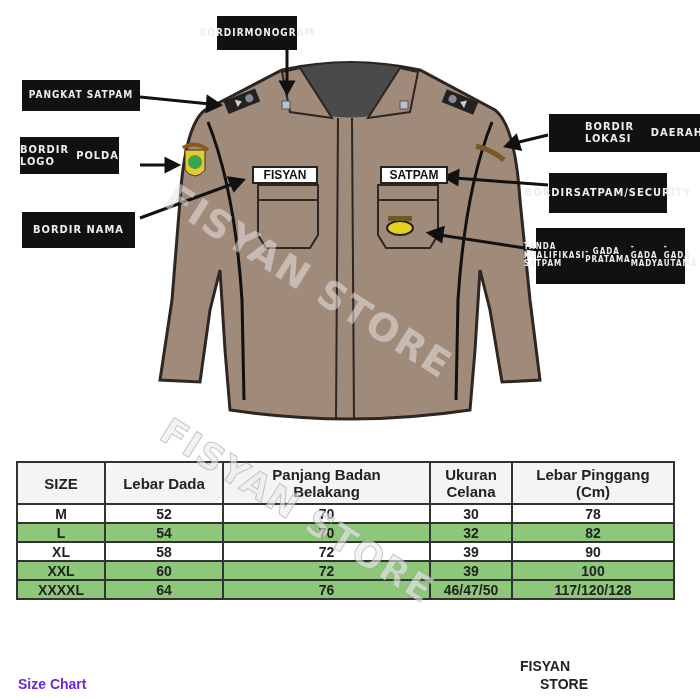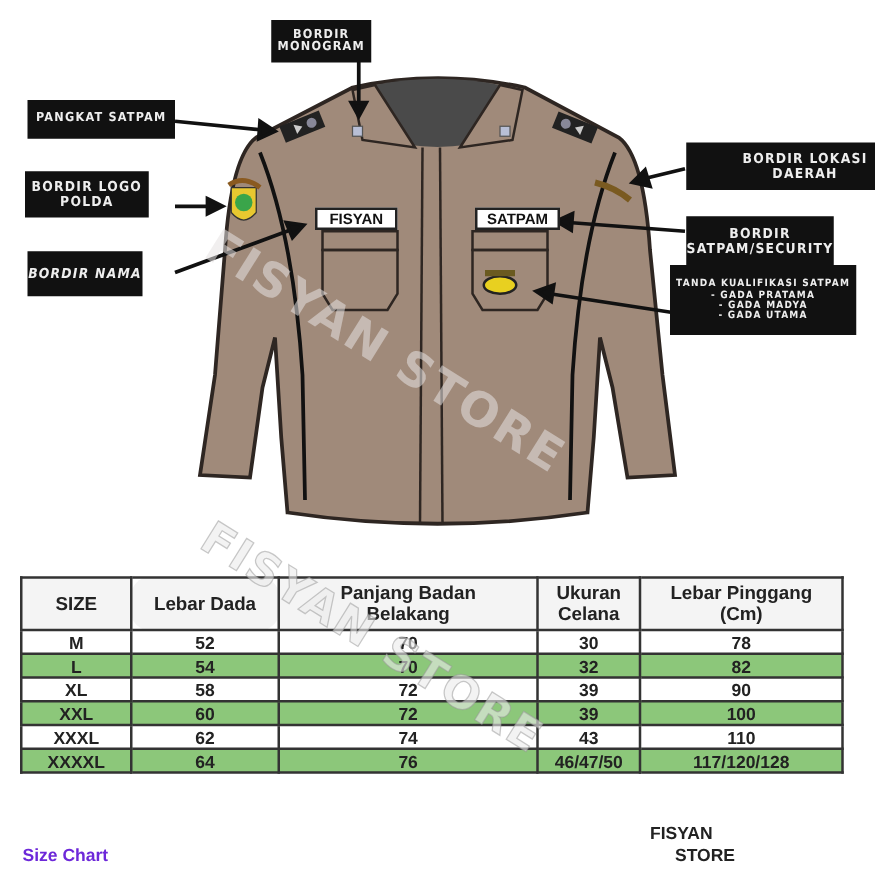--- a/index.html
+++ b/index.html
@@ -1,17 +1,17 @@
 <!DOCTYPE html>
 <html><head>
 <meta charset="utf-8">
 <style>
   html,body{margin:0;padding:0;}
   body{width:700px;height:700px;background:#ffffff;position:relative;overflow:hidden;font-family:"Liberation Sans",sans-serif;}
-  .callout{position:absolute;background:#111;color:#eee;font-family:"DejaVu Sans Condensed","DejaVu Sans",sans-serif;font-weight:bold;text-align:center;letter-spacing:1px;display:flex;flex-direction:column;justify-content:center;align-items:center;line-height:1.05;}
+  .callout{position:absolute;background:#111;color:#eee;font-family:"DejaVu Sans Condensed","DejaVu Sans",sans-serif;font-weight:bold;text-align:left;letter-spacing:1px;display:flex;flex-direction:row;justify-content:center;align-items:center;line-height:1.05;}
   .callout span{display:block;}
   svg.shirt{position:absolute;left:0;top:0;}
   .tag{position:absolute;background:#fff;border:2px solid #222;font-weight:bold;font-size:12px;color:#111;text-align:center;line-height:14px;padding:0 3px;}
   table.size{position:absolute;left:16px;top:461px;border-collapse:collapse;font-weight:bold;color:#222;font-size:14px;}
   table.size th,table.size td{border:2px solid #333;text-align:center;padding:0;}
   table.size th{background:#f4f4f4;font-size:15px;line-height:17px;font-weight:bold;}
   table.size tr.g td{background:#8cc77a;}
   table.size tr.w td{background:#ffffff;}
   table.size td{height:17px;line-height:16px;}
   .watermark{position:absolute;color:rgba(230,225,225,0.55);font-weight:bold;font-family:"DejaVu Sans",sans-serif;white-space:nowrap;transform-origin:left top;letter-spacing:2px;}
@@ -93,32 +93,32 @@
   <span>BORDIR</span>
   <span>MONOGRAM</span>
 </div>
 <div class="callout" style="left:22px;top:80px;width:118px;height:31px;font-size:10px;">
   <span>PANGKAT SATPAM</span>
 </div>
 <div class="callout" style="left:20px;top:137px;width:99px;height:37px;font-size:11px;">
   <span>BORDIR LOGO</span>
   <span>POLDA</span>
 </div>
-<div class="callout" style="left:22px;top:201px;width:92px;height:36px;font-size:11px;font-style:italic;">
+<div class="callout" style="left:22px;top:212px;width:113px;height:36px;font-size:11px;">
   <span>BORDIR NAMA</span>
 </div>
 <div class="callout" style="left:549px;top:114px;width:118px;height:38px;font-size:11px;padding-left:36px;">
   <span>BORDIR LOKASI</span>
   <span>DAERAH</span>
 </div>
 <div class="callout" style="left:549px;top:173px;width:118px;height:40px;font-size:11px;">
   <span>BORDIR</span>
   <span>SATPAM/SECURITY</span>
 </div>
-<div class="callout" style="left:536px;top:212px;width:149px;height:56px;font-size:8px;">
+<div class="callout" style="left:536px;top:228px;width:149px;height:56px;font-size:8px;">
   <span>TANDA KUALIFIKASI SATPAM</span>
   <span>- GADA PRATAMA</span>
   <span>- GADA MADYA</span>
   <span>- GADA UTAMA</span>
 </div>
 
 <table class="size">
   <thead>
     <tr>
       <th style="width:86px;height:40px;margin-top:42px;"><span>SIZE</span></th>
@@ -150,27 +150,20 @@
         <td>39</td>
         <td>90</td>
     </tr>
     <tr class="g">
       <td>XXL</td>
         <td>60</td>
         <td>72</td>
         <td>39</td>
         <td>100</td>
     </tr>
-    <tr class="w">
-      <td>XXXL</td>
-        <td>62</td>
-        <td>74</td>
-        <td>43</td>
-        <td>110</td>
-    </tr>
     <tr class="g">
       <td>XXXXL</td>
         <td>64</td>
         <td>76</td>
         <td>46/47/50</td>
         <td>117/120/128</td>
     </tr>
   </tbody>
 </table>
 

